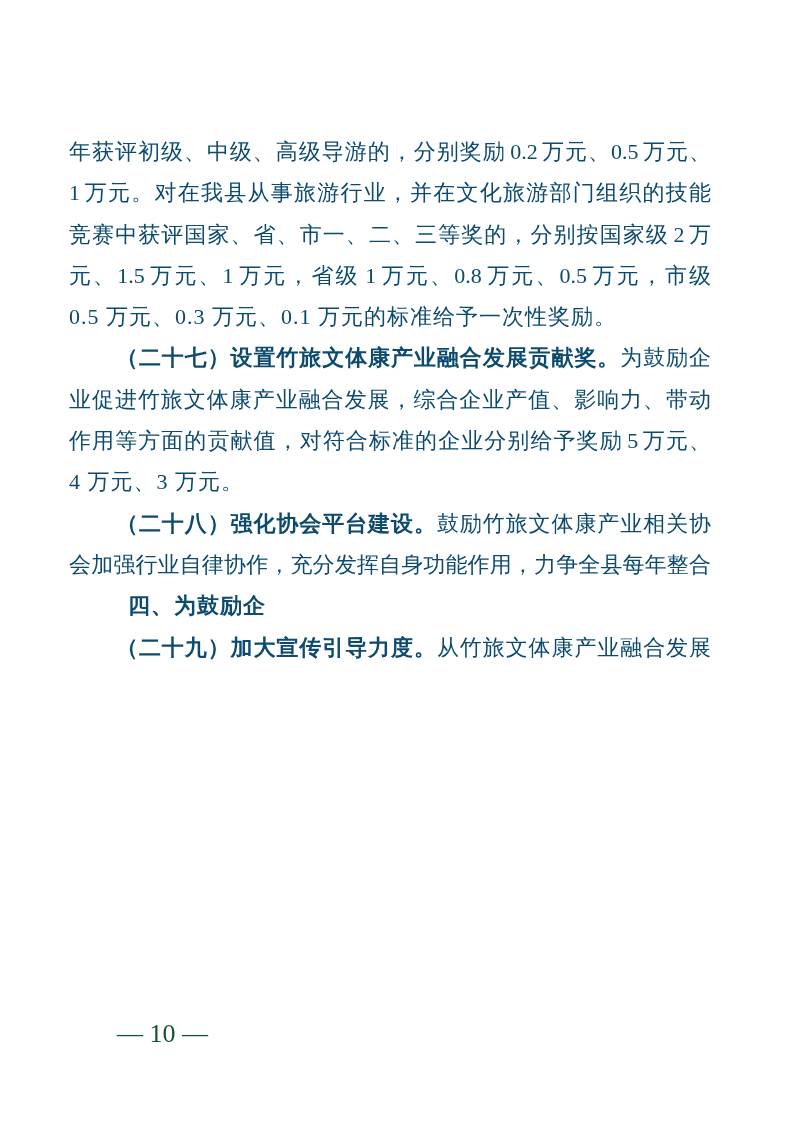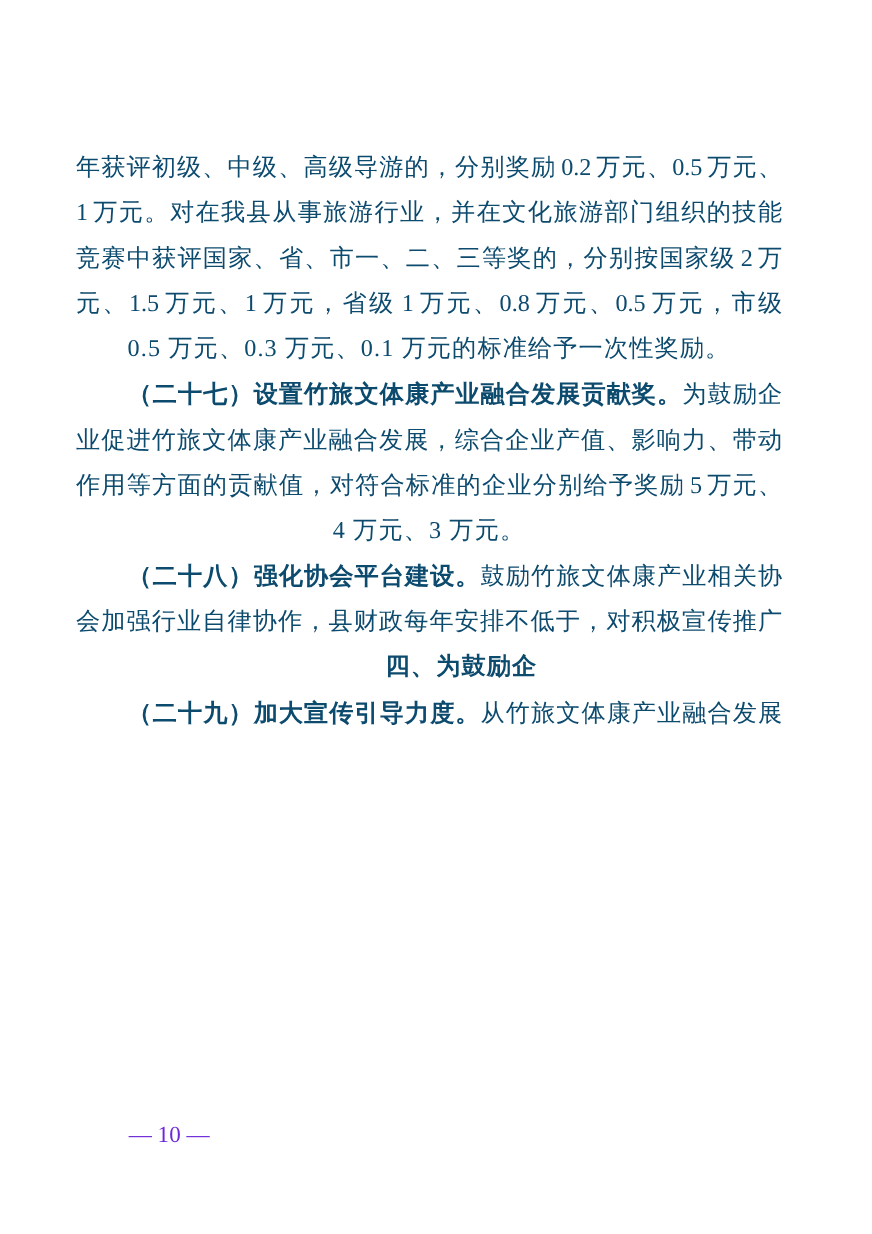--- a/index.html
+++ b/index.html
@@ -23,21 +23,21 @@
     left: 69px; top: 131px;
     width: 642px;
     color: #0c4a6e;
   }
   .line {
     height: 41.3px;
     line-height: 41.3px;
     font-size: 22px;
     white-space: nowrap;
     overflow: hidden;
-    text-align: center;
+    text-align: left;
     letter-spacing: 1px;
   }
   .line.justify {
     white-space: normal;
     text-align: justify;
     text-align-last: justify;
     letter-spacing: 0;
     word-spacing: -2px;
   }
   .line.indent { text-indent: 47px; }
@@ -46,22 +46,22 @@
   .run.kai  { font-weight: 700; font-family: Liberation Mono, monospace; }   
   .run.hei  {                        
     font-weight: 700;
     font-family: "Liberation Sans", "DejaVu Sans", sans-serif;
     padding-left: 12px;
     letter-spacing: 1px;
   }
   .footer {
     position: absolute;
     left: 117px; top: 1019px;
-    font-size: 21px;
-    color: #6d28d9;
+    font-size: 26px;
+    color: #14532d;
     font-family: "Liberation Serif", "DejaVu Serif", serif;
   }
 </style>
 </head>
 <body>
 
 <div class="page">
   <div class="doc-body">
       <div>
         <div class="line justify"><span class="run song">年获评初级、中级、高级导游的，分别奖励 0.2 万元、0.5 万元、</span></div>
@@ -71,21 +71,21 @@
         <div class="line"><span class="run song">0.5 万元、0.3 万元、0.1 万元的标准给予一次性奖励。</span></div>
       </div>
       <div>
         <div class="line indent justify"><span class="run kai">（二十七）设置竹旅文体康产业融合发展贡献奖。</span><span class="run song">为鼓励企</span></div>
         <div class="line justify"><span class="run song">业促进竹旅文体康产业融合发展，综合企业产值、影响力、带动</span></div>
         <div class="line justify"><span class="run song">作用等方面的贡献值，对符合标准的企业分别给予奖励 5 万元、</span></div>
         <div class="line"><span class="run song">4 万元、3 万元。</span></div>
       </div>
       <div>
         <div class="line indent justify"><span class="run kai">（二十八）强化协会平台建设。</span><span class="run song">鼓励竹旅文体康产业相关协</span></div>
-        <div class="line justify"><span class="run song">会加强行业自律协作，县财政每年安排不低于，对积极宣传推广</span></div>
+        <div class="line justify"><span class="run song">会加强行业自律协作，充分发挥自身功能作用，力争全县每年整合</span></div>
       </div>
       <div>
         <div class="line indent"><span class="run hei">四、为鼓励企</span></div>
       </div>
       <div>
         <div class="line indent justify"><span class="run kai">（二十九）加大宣传引导力度。</span><span class="run song">从竹旅文体康产业融合发展</span></div>
       </div>
     </div>
   <div class="footer">— 10 —</div>
 </div>

